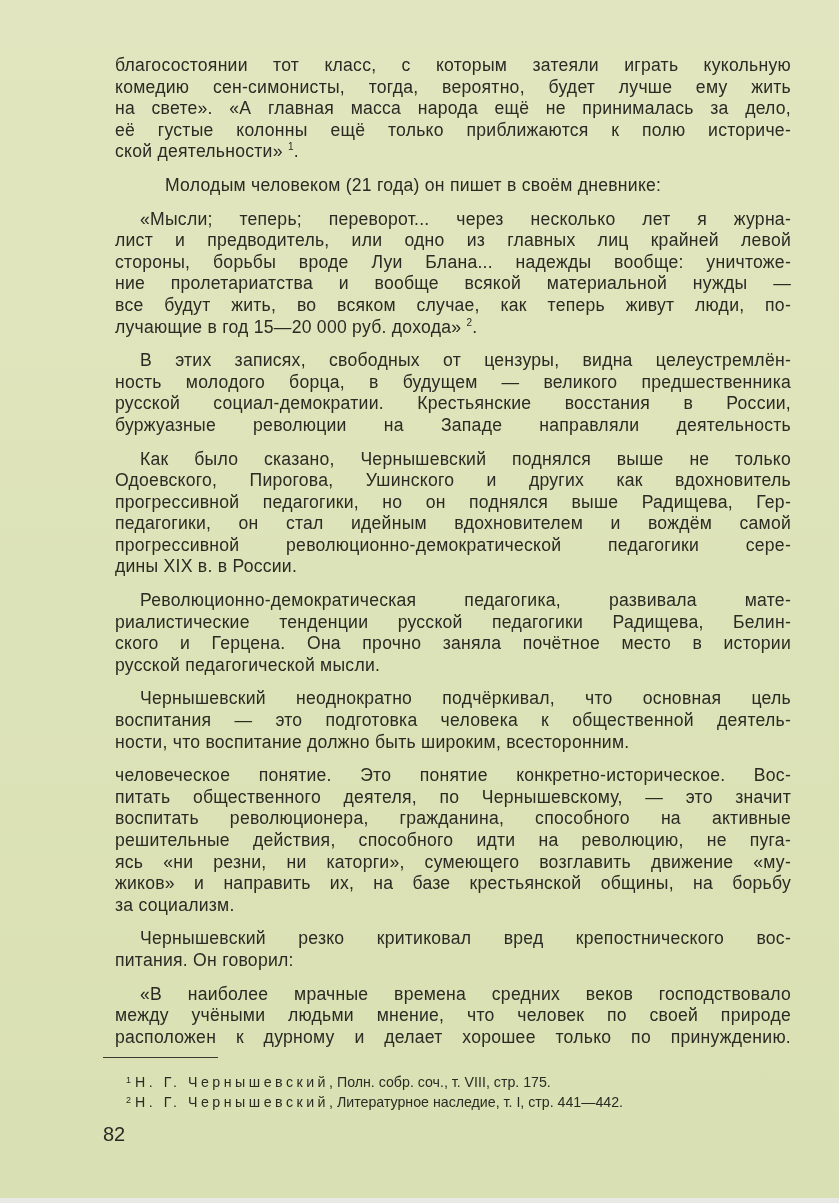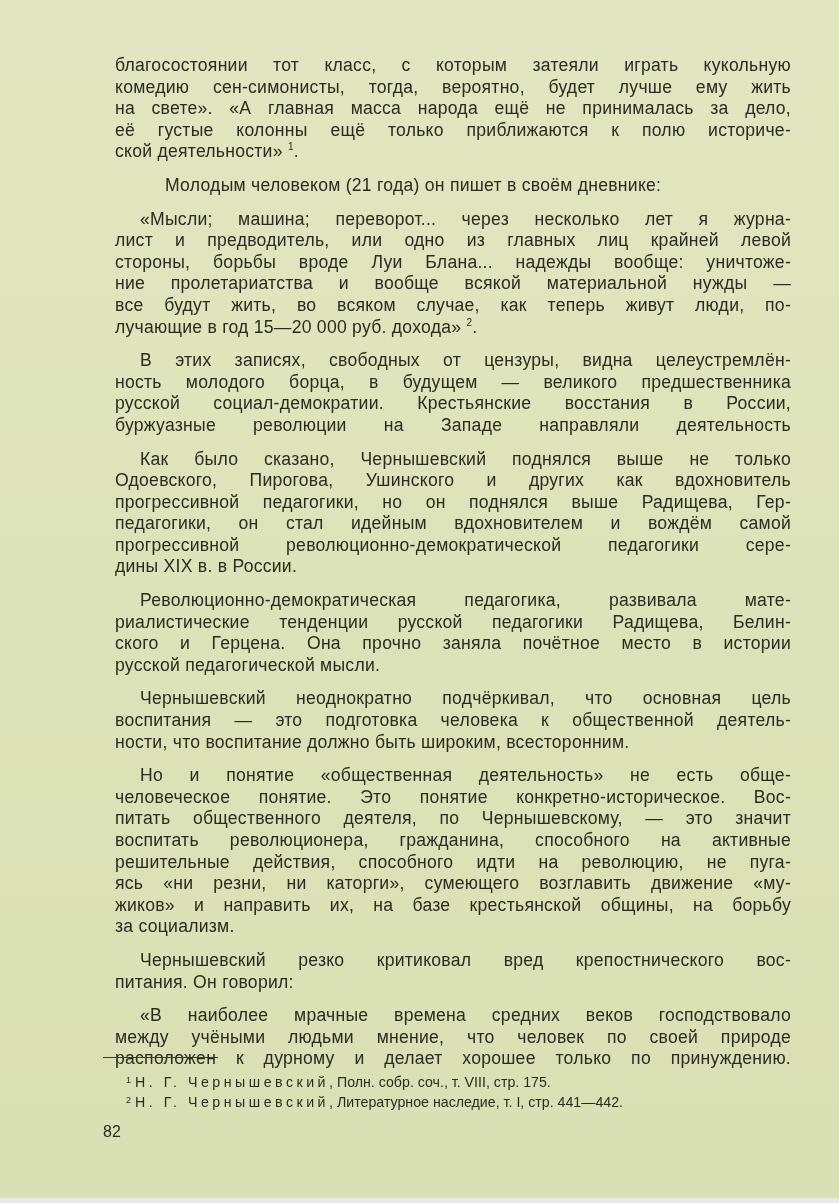--- a/index.html
+++ b/index.html
@@ -38,42 +38,42 @@
   .footnotes {
     position: absolute; left: 126px; top: 1071px; width: 660px;
     font-family: "Liberation Sans", sans-serif;
     font-size: 14.2px; line-height: 18px;
   }
   .fn { white-space: nowrap; }
   .fn .num { font-size: 9px; vertical-align: 4px; margin-right: 4px; }
   .spaced { letter-spacing: 3.5px; }
   .page-number {
     position: absolute; left: 103px; top: 1123px;
-    font-family: "Liberation Sans", sans-serif; font-size: 16px;
+    font-family: "Liberation Sans", sans-serif; font-size: 20px;
   }
 </style>
 </head>
 <body>
 
 <div class="page"></div>
 <div class="bottom-strip"></div>
 
 <div class="text-block">
   <div class="p">
     <span class="line">благосостоянии тот класс, с которым затеяли играть кукольную</span>
     <span class="line">комедию сен-симонисты, тогда, вероятно, будет лучше ему жить</span>
     <span class="line">на свете». «А главная масса народа ещё не принималась за дело,</span>
     <span class="line">её густые колонны ещё только приближаются к полю историче-</span>
     <span class="line last"><span>ской деятельности»</span> <sup>1</sup><span>.</span></span>
   </div>
   <div class="p indent">
     <span class="line last" style="padding-left:25px">Молодым человеком (21 года) он пишет в своём дневнике:</span>
   </div>
   <div class="p">
-    <span class="line" style="padding-left:25px">«Мысли; машина; переворот... через несколько лет я журна-</span>
+    <span class="line" style="padding-left:25px">«Мысли; теперь; переворот... через несколько лет я журна-</span>
     <span class="line">лист и предводитель, или одно из главных лиц крайней левой</span>
     <span class="line">стороны, борьбы вроде Луи Блана... надежды вообще: уничтоже-</span>
     <span class="line">ние пролетариатства и вообще всякой материальной нужды —</span>
     <span class="line">все будут жить, во всяком случае, как теперь живут люди, по-</span>
     <span class="line last"><span>лучающие в год 15—20 000 руб. дохода»</span> <sup>2</sup><span>.</span></span>
   </div>
   <div class="p">
     <span class="line" style="padding-left:25px">В этих записях, свободных от цензуры, видна целеустремлён-</span>
     <span class="line">ность молодого борца, в будущем — великого предшественника</span>
     <span class="line">русской социал-демократии. Крестьянские восстания в России,</span>
@@ -92,21 +92,20 @@
     <span class="line">риалистические тенденции русской педагогики Радищева, Белин-</span>
     <span class="line">ского и Герцена. Она прочно заняла почётное место в истории</span>
     <span class="line last">русской педагогической мысли.</span>
   </div>
   <div class="p">
     <span class="line" style="padding-left:25px">Чернышевский неоднократно подчёркивал, что основная цель</span>
     <span class="line">воспитания — это подготовка человека к общественной деятель-</span>
     <span class="line last">ности, что воспитание должно быть широким, всесторонним.</span>
   </div>
   <div class="p">
-    <span class="line" style="padding-left:25px">Но и понятие «общественная деятельность» не есть обще-</span>
     <span class="line">человеческое понятие. Это понятие конкретно-историческое. Вос-</span>
     <span class="line">питать общественного деятеля, по Чернышевскому, — это значит</span>
     <span class="line">воспитать революционера, гражданина, способного на активные</span>
     <span class="line">решительные действия, способного идти на революцию, не пуга-</span>
     <span class="line">ясь «ни резни, ни каторги», сумеющего возглавить движение «му-</span>
     <span class="line">жиков» и направить их, на базе крестьянской общины, на борьбу</span>
     <span class="line last">за социализм.</span>
   </div>
   <div class="p">
     <span class="line" style="padding-left:25px">Чернышевский резко критиковал вред крепостнического вос-</span>

